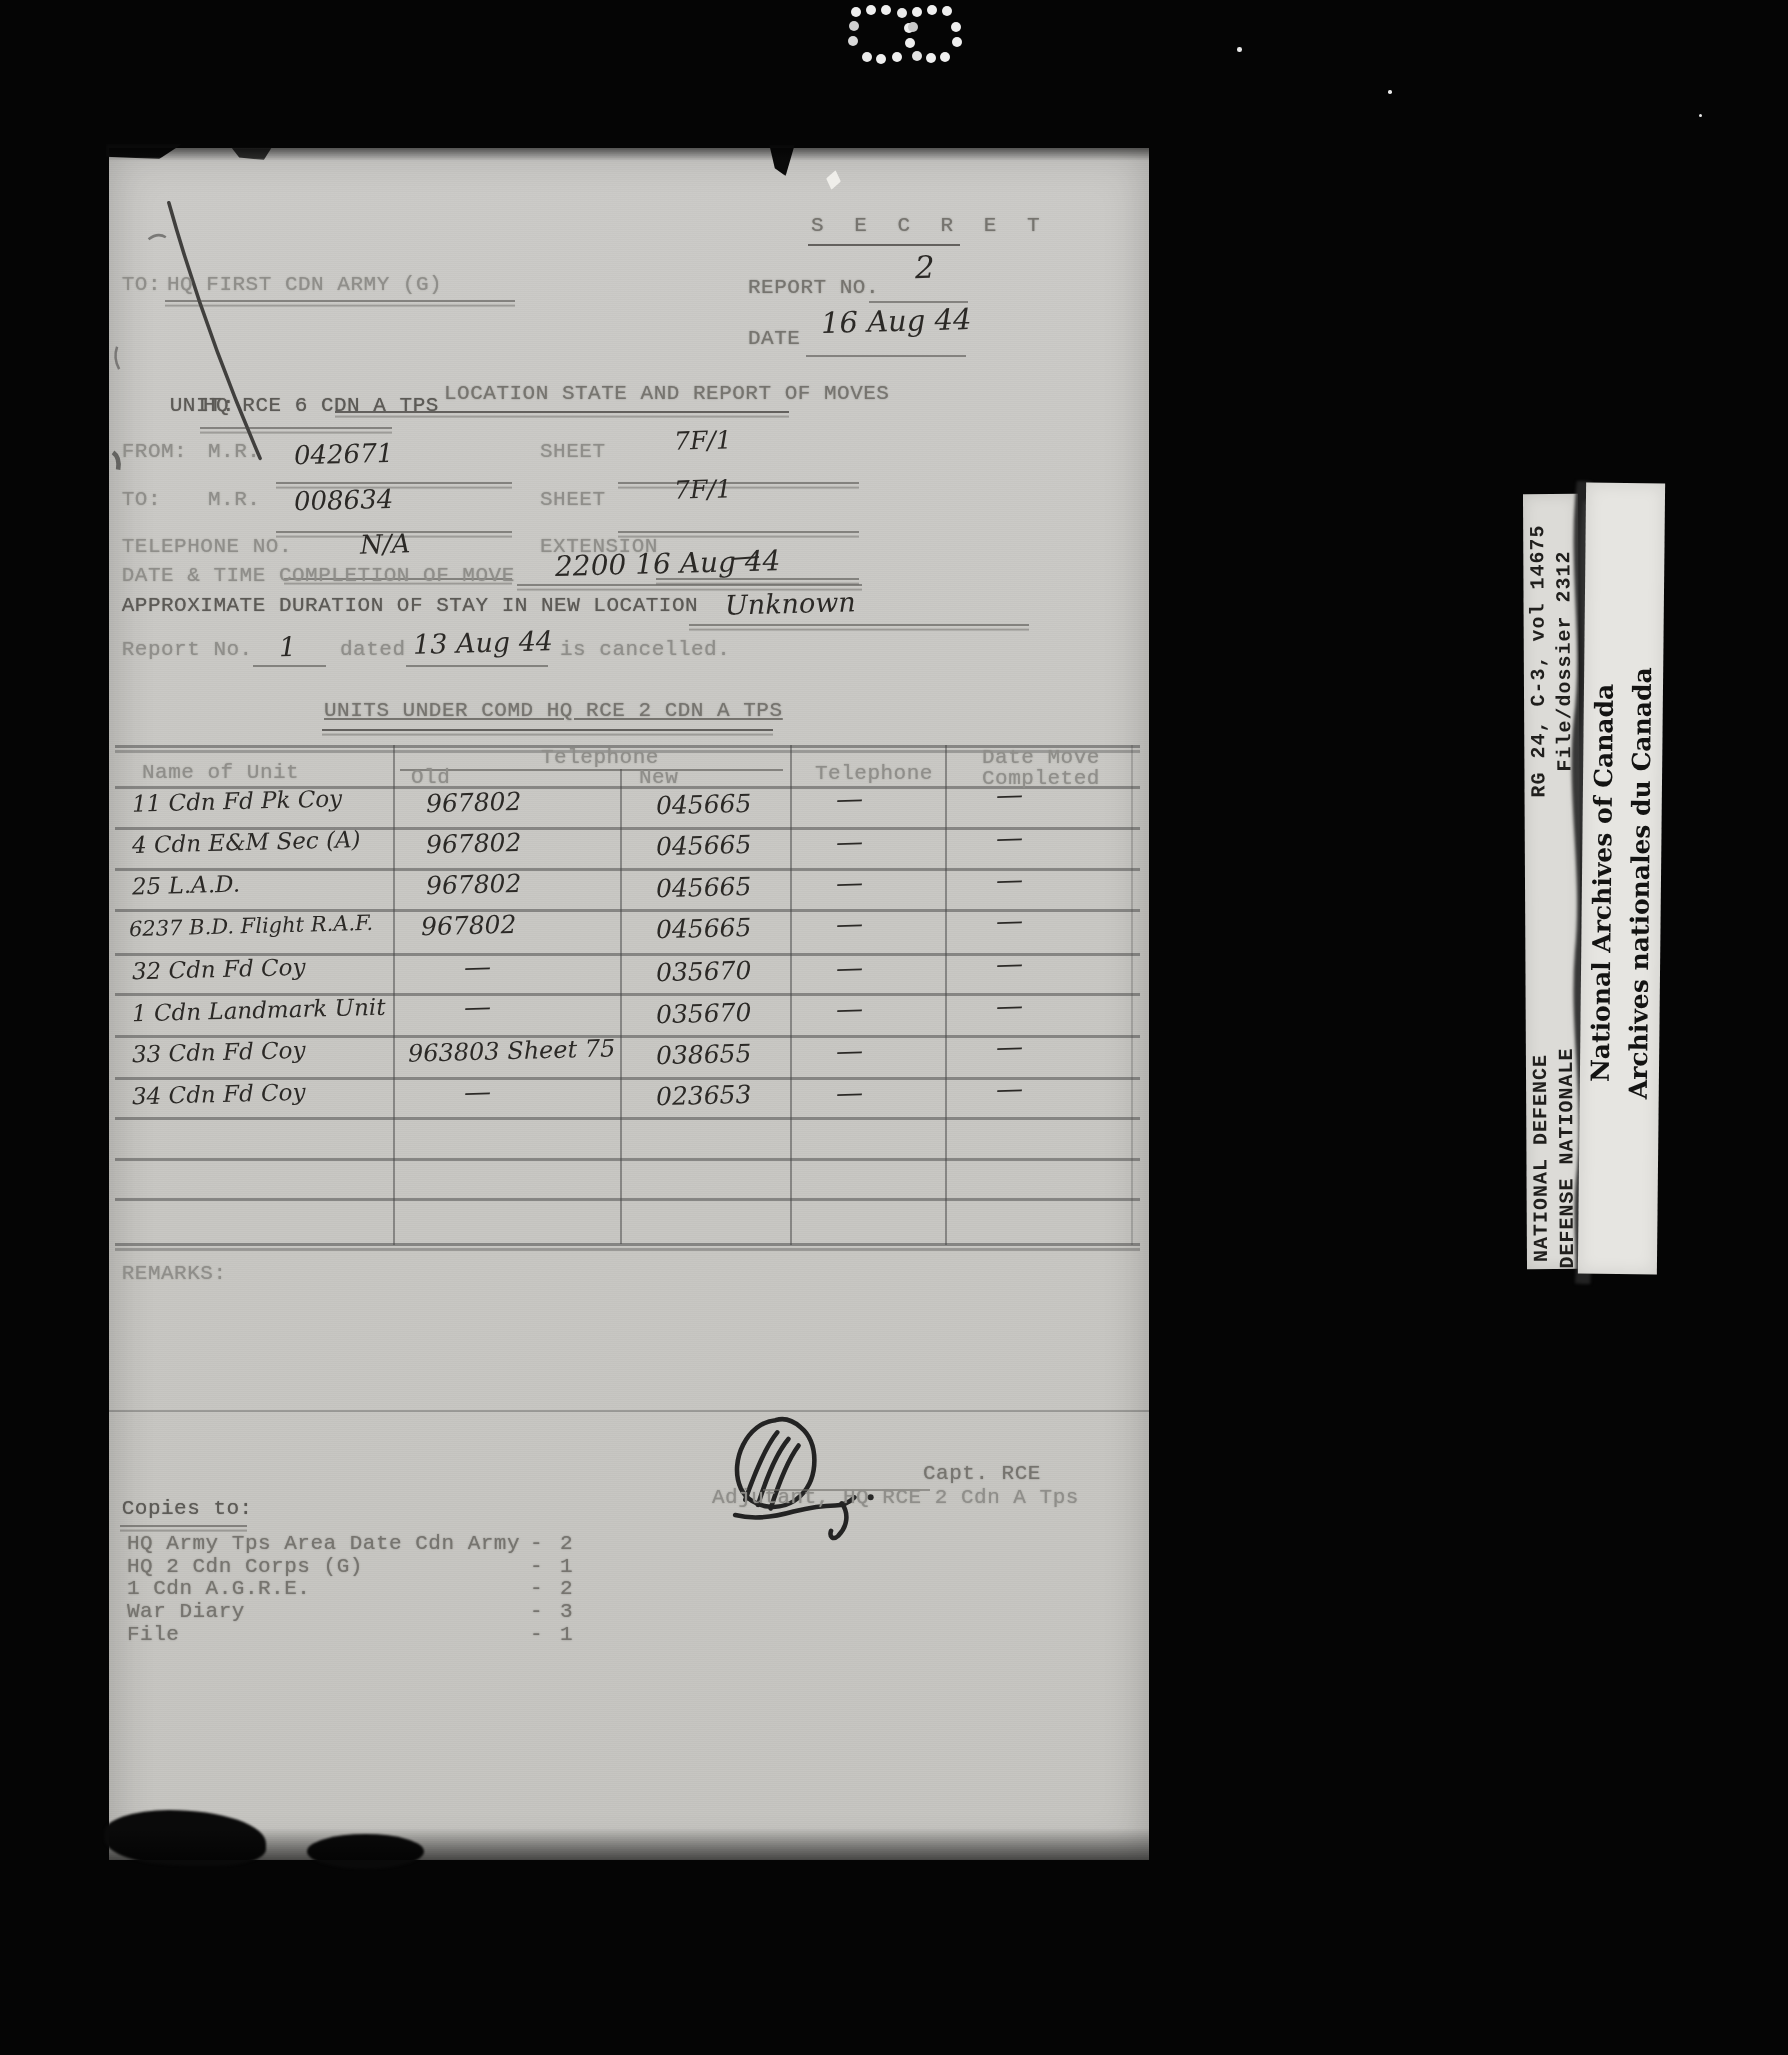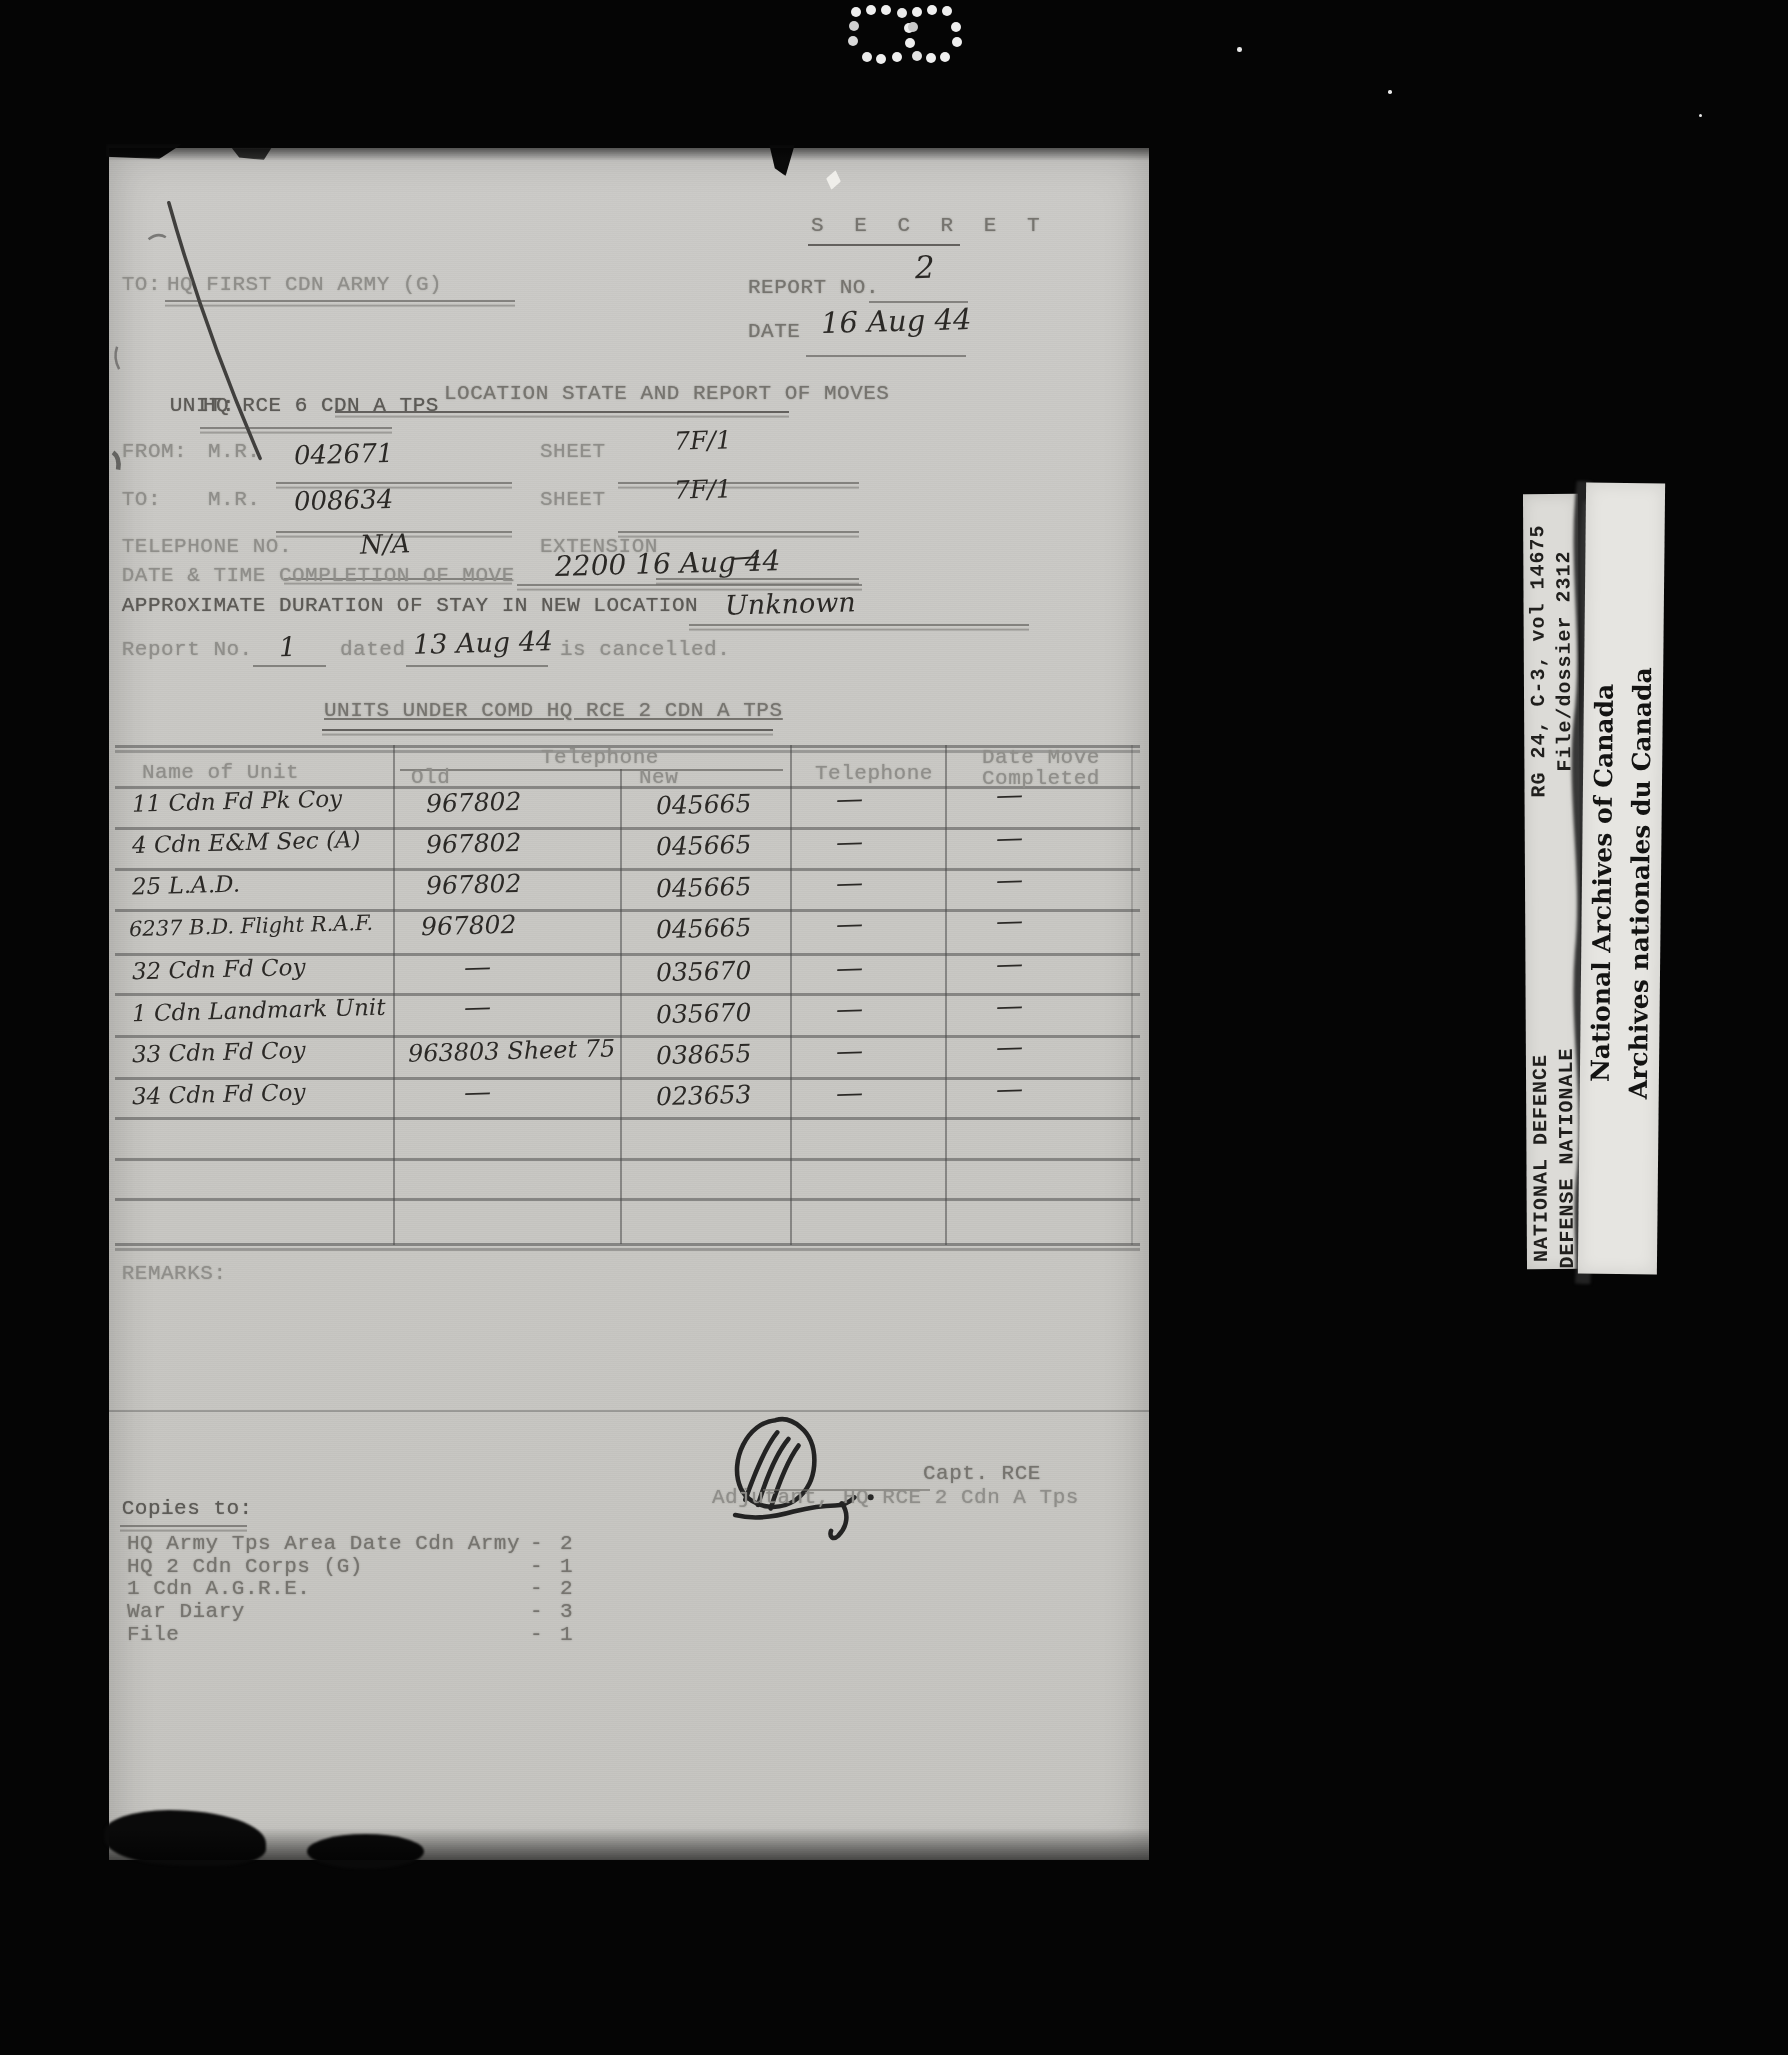--- a/index.html
+++ b/index.html
@@ -105,21 +105,21 @@
   <div class="uline dark" style="left:699px;top:96px;width:152px;"></div>
 
   <span class="typed faded" style="left:12.7px;top:125px;">TO:</span>
   <span class="typed faded" style="left:58px;top:125px;">HQ FIRST CDN ARMY (G)</span>
   <div class="uline dbl" style="left:56px;top:152px;width:350px;"></div>
 
   <span class="typed dim" style="left:639px;top:128px;">REPORT NO.</span>
   <span class="hand big" style="left:806px;top:101px;">2</span>
   <div class="uline" style="left:760px;top:153px;width:99px;"></div>
 
-  <span class="typed dim" style="left:639px;top:172px;">DATE</span>
+  <span class="typed dim" style="left:639px;top:179px;">DATE</span>
   <span class="hand" style="left:712px;top:156px;font-size:29px;">16 Aug 44</span>
   <div class="uline" style="left:697px;top:207px;width:160px;"></div>
 
   <div class="typed dim" style="left:335px;top:234px;">LOCATION STATE AND REPORT OF MOVES</div>
   <div class="uline dbl dark" style="left:226px;top:263px;width:454px;"></div>
 
   <span class="typed" style="left:12.7px;top:246px;margin-left:48px;">UNIT:</span>
   <span class="typed" style="left:94px;top:246px;">HQ RCE 6 CDN A TPS</span>
   <div class="uline dbl" style="left:91px;top:279px;width:192px;"></div>
 

